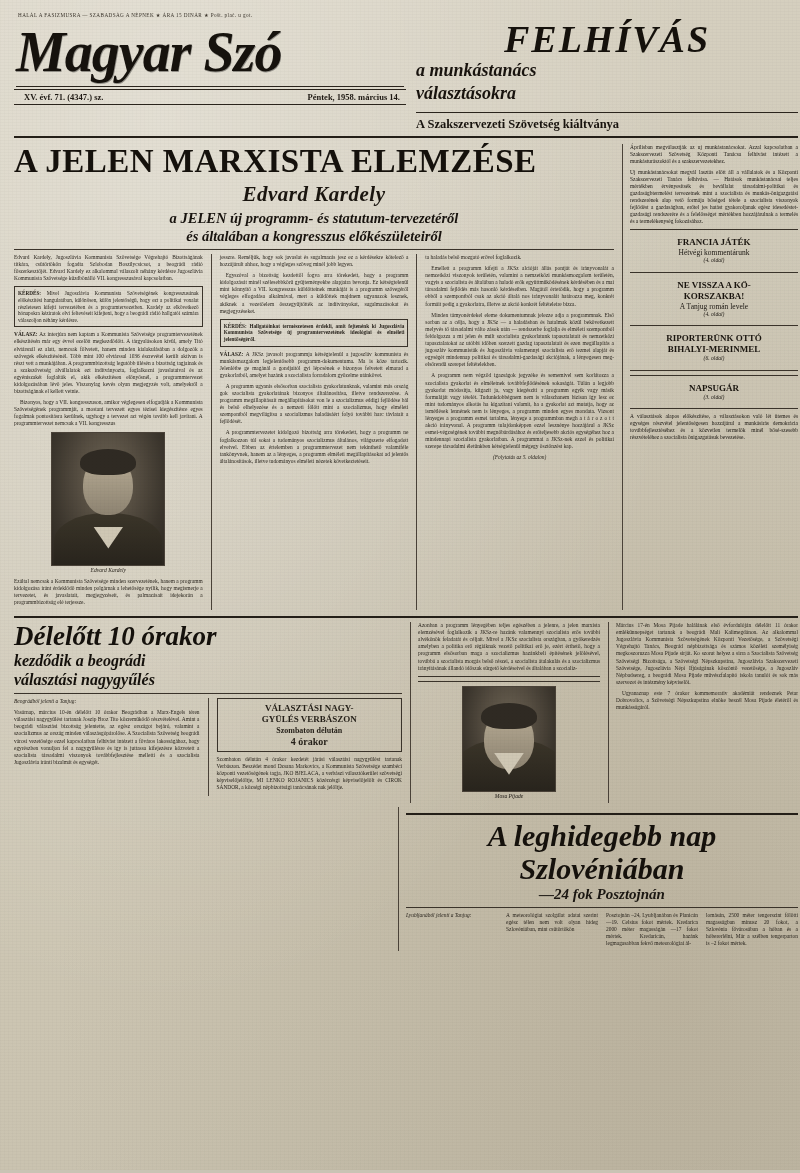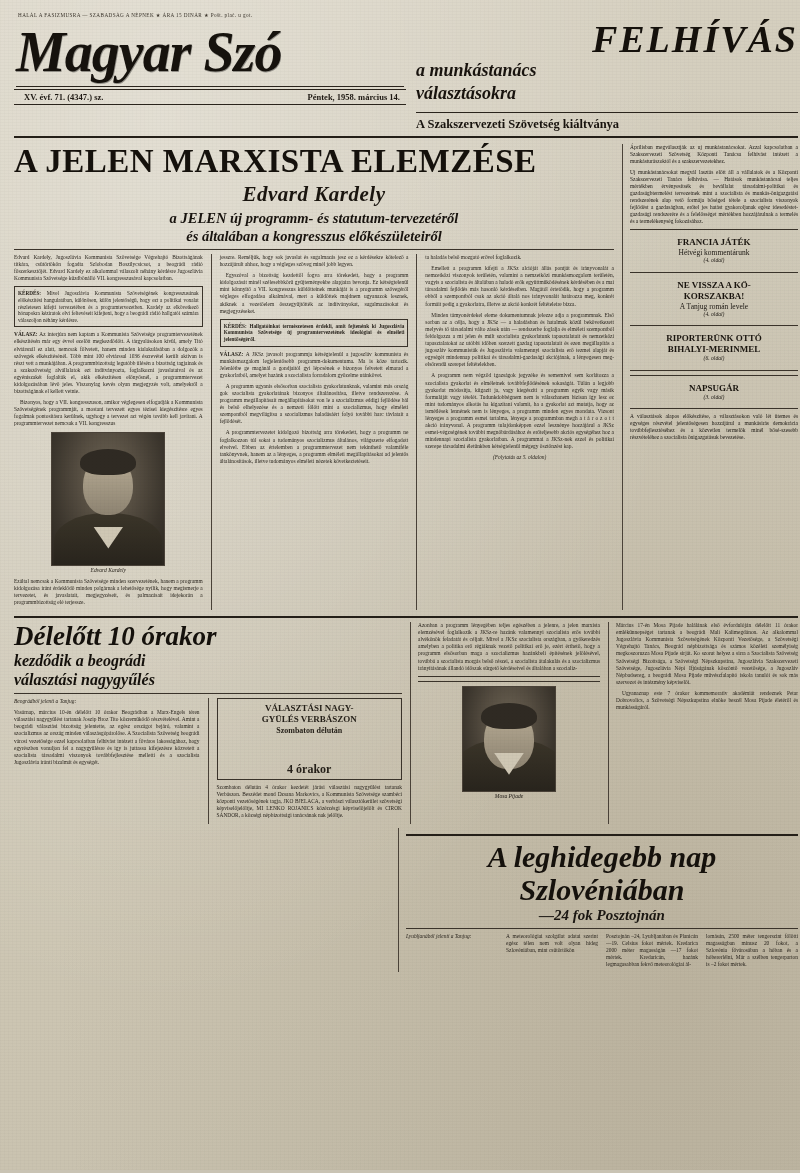--- a/index.html
+++ b/index.html
@@ -44,21 +44,21 @@
   }
   .mh-rule{border-top:1.6px solid #2a241c;margin:4px 2px 2px 2px;}
   .issueline{
     display:flex;justify-content:space-between;
     font-size:8.5px;font-weight:700;color:#1d1812;
     padding:2px 6px 2px 10px;
     border-top:1px solid #2a241c;border-bottom:1px solid #2a241c;
   }
   .felhivas{
     font-weight:700;font-style:italic;font-size:38px;line-height:38px;
-    letter-spacing:2px;color:#15110c;text-align:right;
+    letter-spacing:2px;color:#15110c;text-align:center;
   }
   .felh-sub{
     font-weight:700;font-style:italic;font-size:18px;line-height:21px;
     color:#18130e;margin-top:2px;
   }
   .felh-foot{
     font-size:12.5px;font-weight:700;color:#18130e;margin-top:8px;
     border-top:1px solid #2a241c;padding-top:4px;
   }
 
@@ -288,21 +288,21 @@
       <div class="cols">
         <div class="col" style="width:186px;">
           <p class="noind" style="font-style:italic;">Beográdból jelenti a Tanjug:</p>
           <p class="noind">Vasárnap, március 10-én délelőtt 10 órakor Beográdban a Marx-Engels téren választási nagygyűlést tartanak Joszip Broz Tito közreműködő részvételével. Amint a beográdi választási bizottság jelentette, az egész országot bejáró, valamint a szocializmus az ország minden válaszásgópárolőse. A Szocialista Szövetség beográdi városi vezetősége ezzel kapcsolatban felhívást intézett a főváros lakosságához, hogy egyrészben vonuljon fel a nagygyűlésre és igy is juttassa kifejezésre közvetett a szocialista társadalmi viszonyok továbbfejlesztése melletti és a szocialista Jugoszlávia iránti bizalmát és egységét.</p>
         </div>
         <div class="col vrule" style="width:186px;padding-left:8px;">
           <div class="subbox">
             <div>VÁLASZTÁSI NAGY-</div>
             <div>GYŰLÉS VERBÁSZON</div>
             <div style="font-size:8px;">Szombaton délután</div>
-            <div style="font-size:12px;margin-top:28px;">4 órakor</div>
+            <div style="font-size:10px;">4 órakor</div>
           </div>
           <p class="noind">Szombaton délután 4 órakor kezdetét járási választási nagygyűlést tartanak Verbászon. Beszédet mond Dzsana Markovics, a Kommunista Szövetsége szambéci központi vezetőségének tagja, JKO BJELACA, a verbászi választókerület szövetségi képviselőjelöltje, MI LENKO ROJANICS közérzésgi képviselőjelölt és CIROK SÁNDOR, a községi népbizottsági tanácsának nak jelöltje.</p>
         </div>
       </div>
     </div>
 
     <div style="width:182px;border-left:1px solid #4a4238;padding-left:7px;">
       <div class="col">
         <p class="noind">Azonban a programm lényegében teljes egészében a jelenre, a jelen marxista elemzésével foglalkozik a JKSz-re hazánk valamennyi szocialista erős további alvékönök feladatát és céljait. Mivel a JKSz szocialista országban, a gyökeredzés amelyben a politika erő régiáknak vezető politikai erő je, ezért érthető, hogy a programm elsősorban maga a szocializmus hazánkbeli épitésének jelölésével, továbbá a szocialista morgás belső részei, a szocialista átalakulás és a szocializmus irányításának állandó időszak sürgető kérdéseivel és általában a szocializ-</p>
       </div>

